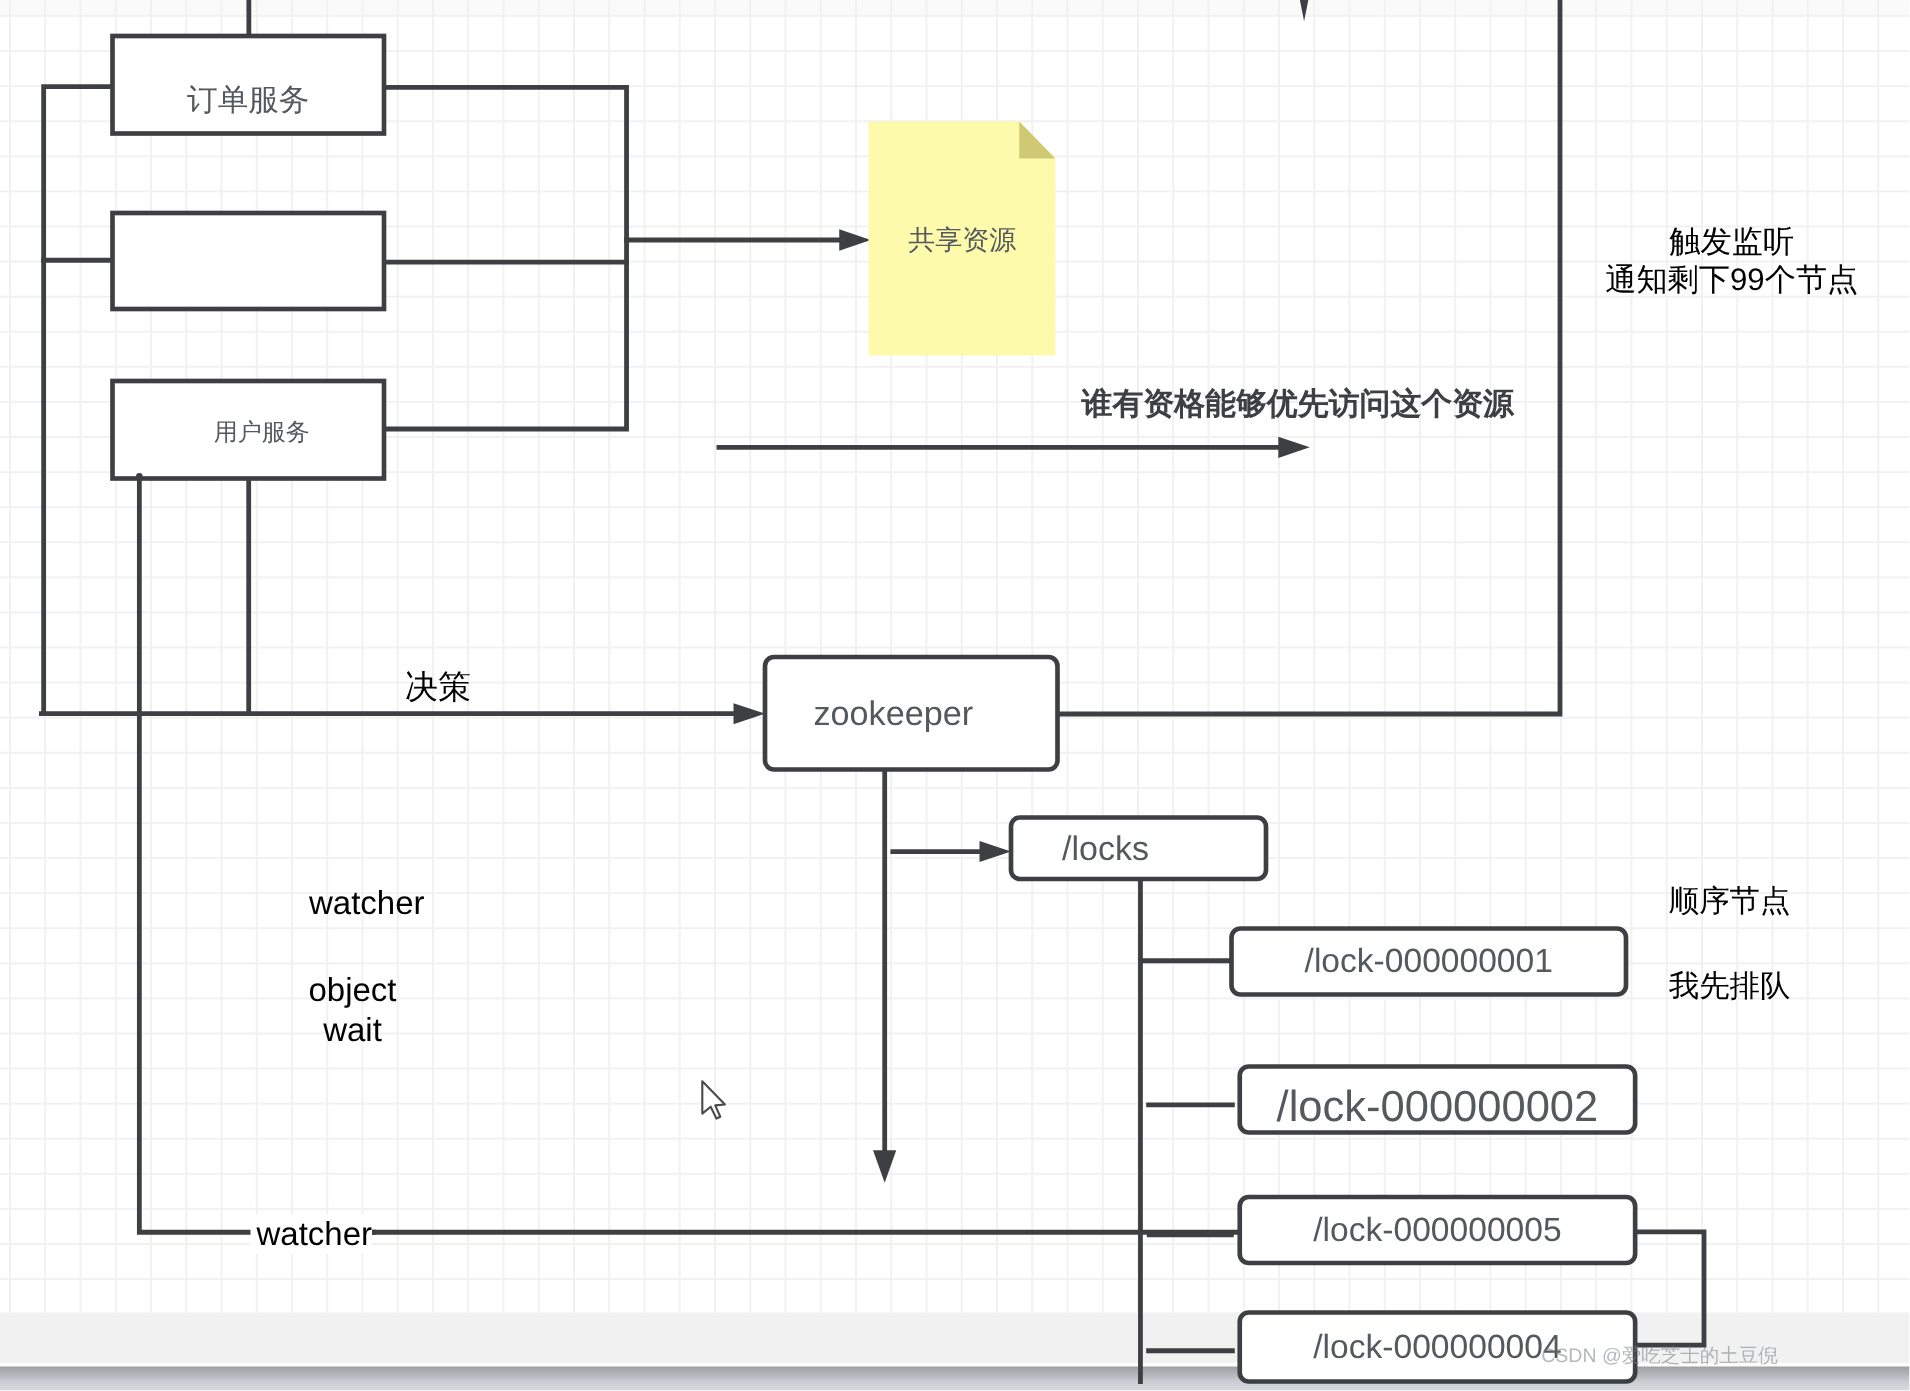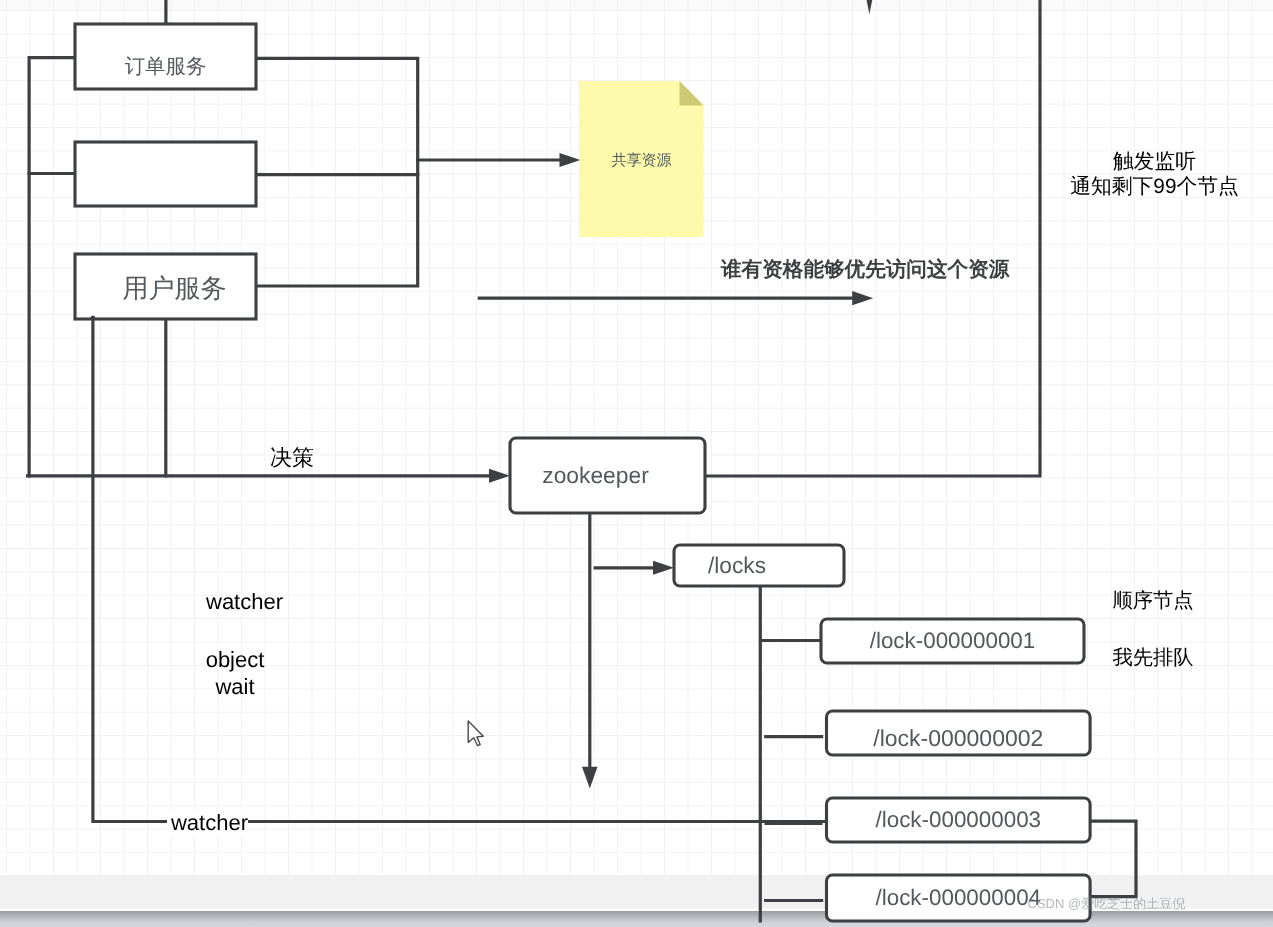--- a/index.html
+++ b/index.html
@@ -101,27 +101,27 @@
       <rect x="826.5" y="798" width="263.6" height="44" rx="6"></rect>
       <rect x="826.5" y="875" width="263.6" height="46" rx="6"></rect>
     </g>
   </svg>
 
   <svg class="layer" id="endpoints" viewBox="0 0 1273 927">
     <circle cx="92.9" cy="317.6" r="2.2" fill="#3d3f42"></circle>
   </svg>
 
   <div class="boxtext cjk" style="left:75px;top:32px;width:181px;height:65px;font-size:20.4px;">订单服务</div>
-  <div class="boxtext cjk" style="left:75px;top:254px;width:199px;height:65px;font-size:26px;">用户服务</div>
-  <div class="boxtext cjk" style="left:579px;top:81px;width:125px;height:156px;font-size:15px;">共享资源</div>
+  <div class="boxtext cjk" style="left:75px;top:254px;width:199px;height:65px;font-size:16px;">用户服务</div>
+  <div class="boxtext cjk" style="left:579px;top:81px;width:125px;height:156px;font-size:18px;">共享资源</div>
   <div class="boxtext" style="left:510px;top:438px;width:171px;height:75px;font-size:22.8px;">zookeeper</div>
   <div class="boxtext" style="left:652px;top:545px;width:170px;height:41px;font-size:22.7px;">/locks</div>
   <div class="boxtext" style="left:821px;top:619px;width:263px;height:44px;font-size:22.4px;">/lock-000000001</div>
-  <div class="boxtext" style="left:826.5px;top:711px;width:263.6px;height:55px;font-size:23px;">/lock-000000002</div>
-  <div class="boxtext" style="left:826.5px;top:798px;width:263.6px;height:44px;font-size:22.4px;">/lock-000000003</div>
+  <div class="boxtext" style="left:826.5px;top:711px;width:263.6px;height:55px;font-size:29px;">/lock-000000002</div>
+  <div class="boxtext" style="left:826.5px;top:798px;width:263.6px;height:44px;font-size:22.4px;">/lock-000000005</div>
   <div class="boxtext" style="left:826.5px;top:875px;width:263.6px;height:46px;font-size:22.4px;">/lock-000000004</div>
 
   <div class="lbl" style="left:721px;top:257.5px;font-size:20.6px;font-weight:bold;color:#3d3f42;">谁有资格能够优先访问这个资源</div>
   <div class="lbl" style="left:1069.5px;top:148.5px;font-size:20.8px;text-align:center;width:170px;line-height:25.2px;">
     <div>触发监听</div>
     <div>通知剩下99个节点</div>
   </div>
   <div class="lbl" style="left:270px;top:444.5px;font-size:22px;">决策</div>
   <div class="lbl" style="left:206px;top:589px;font-size:22px;">watcher</div>
   <div class="lbl" style="left:204px;top:646px;font-size:22px;text-align:center;width:62px;line-height:27px;">

